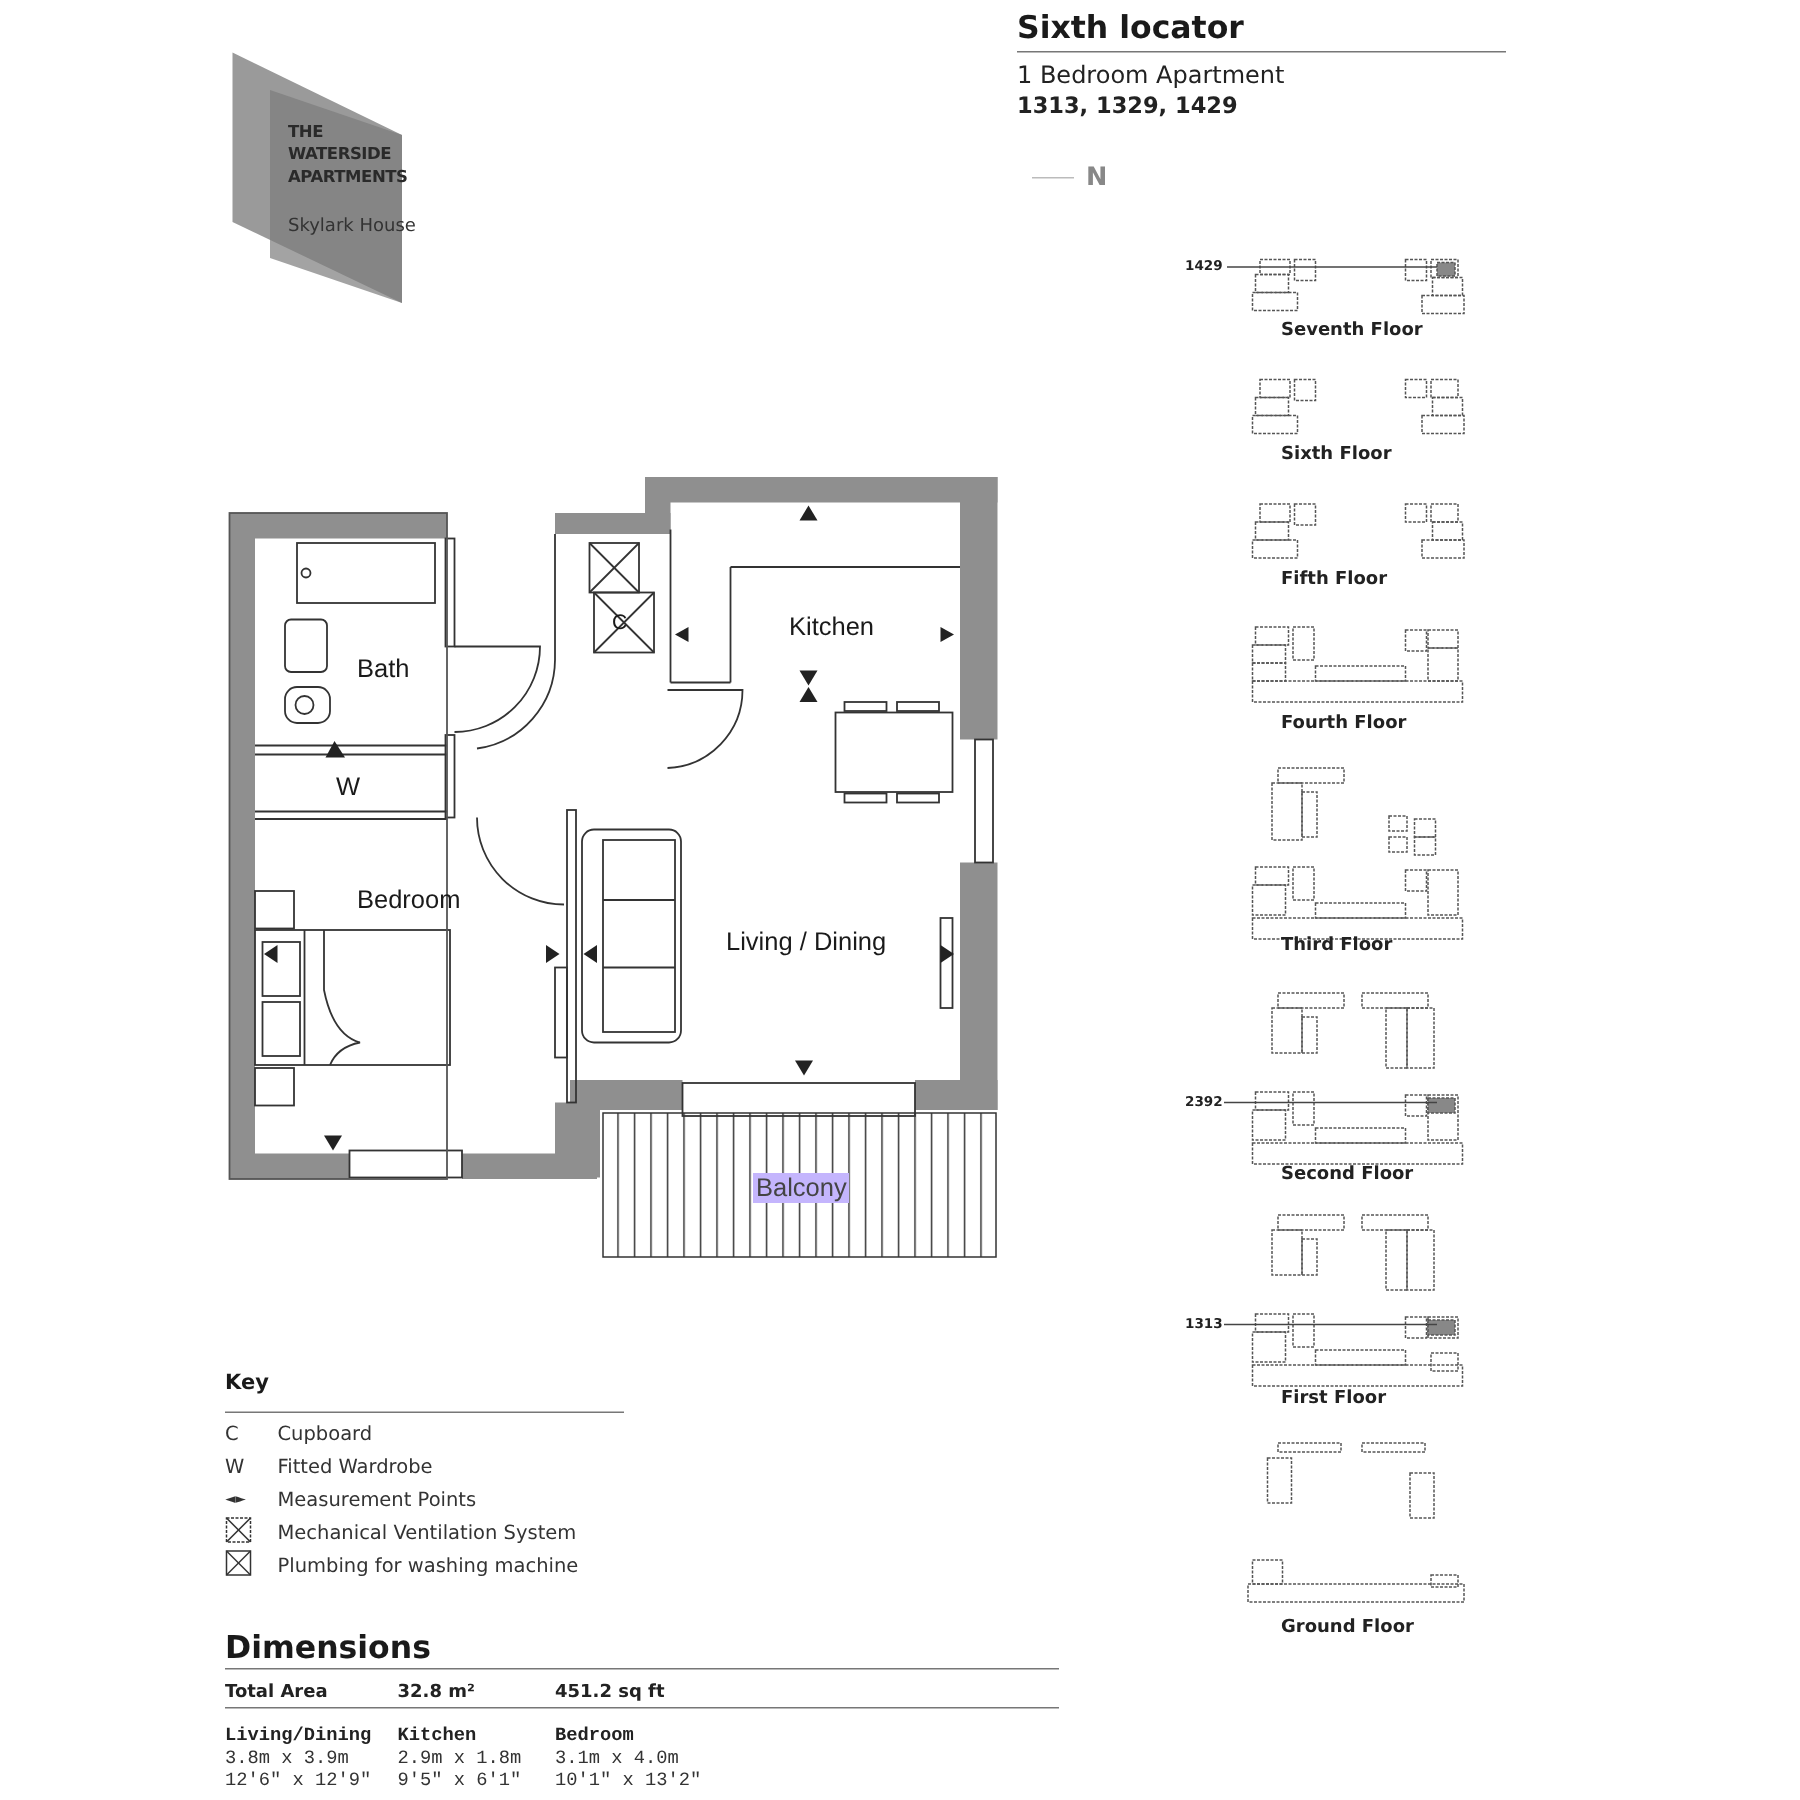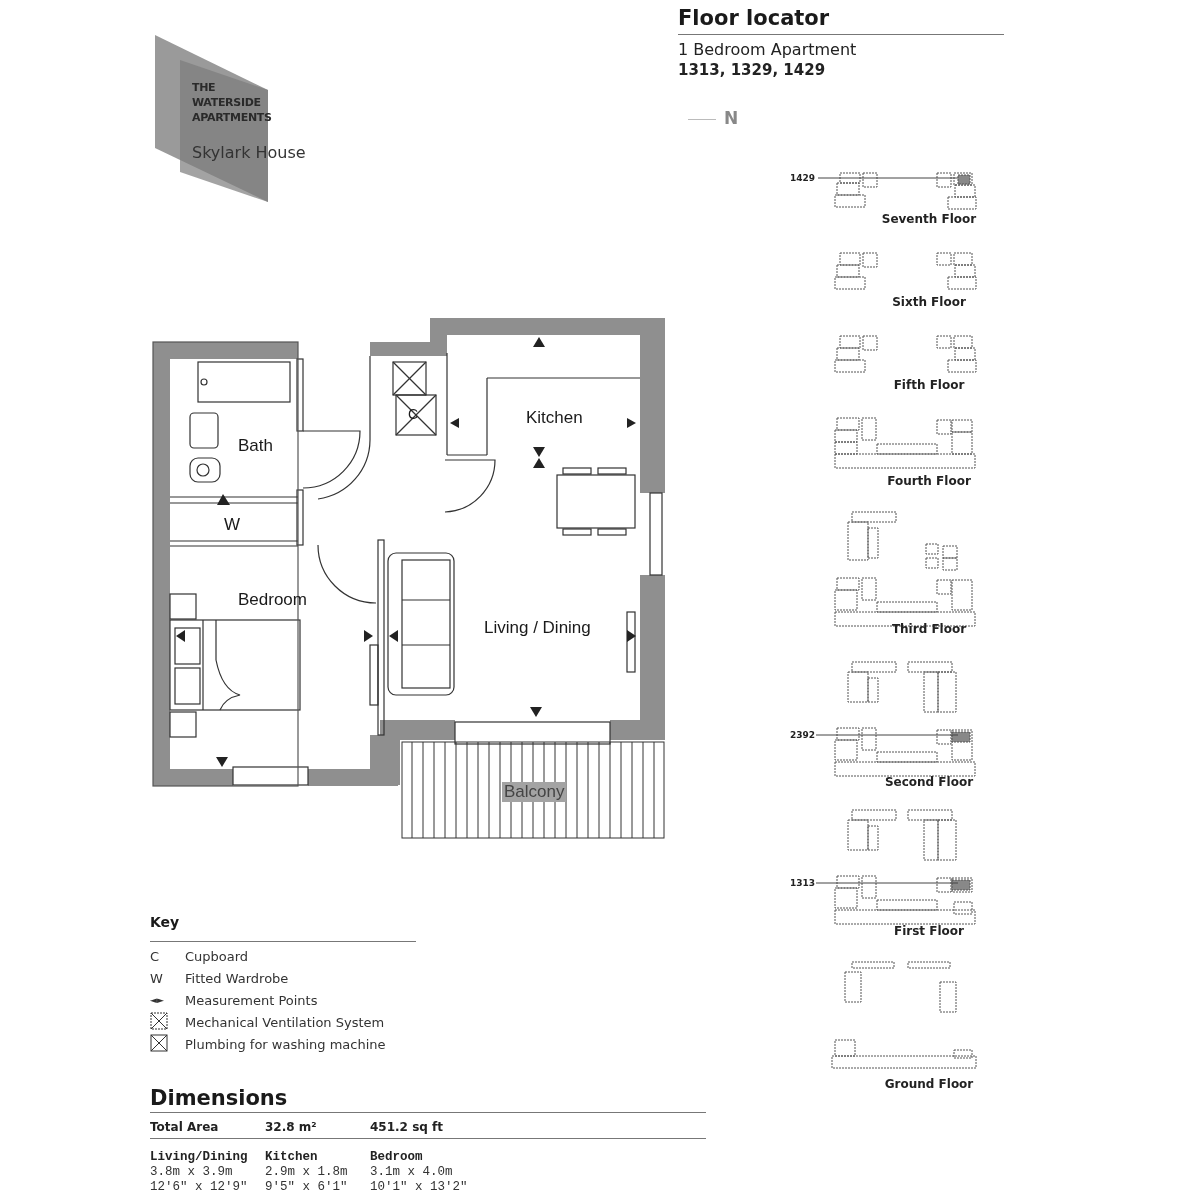--- a/index.html
+++ b/index.html
@@ -1,30 +1,30 @@
 <!DOCTYPE html>
 <html><head>
 <meta charset="utf-8">
 <style>
   html, body { margin:0; padding:0; background:#ffffff; }
   body { width:1200px; height:1200px; position:relative; overflow:hidden; font-family:"DejaVu Sans", sans-serif; color:#1a1a1a; }
   .abs { position:absolute; }
   
   .logo { left:150px; top:30px; width:240px; height:175px; }
   .logo-text { position:absolute; left:42px; top:50px; font-family:"DejaVu Sans", sans-serif; font-weight:bold; font-size:11px; line-height:15px; color:#2a2a2a; letter-spacing:-0.3px; }
-  .logo-sub { position:absolute; left:42px; top:113px; font-size:16px; color:#333; }
+  .logo-sub { position:absolute; left:42px; top:113px; font-size:12px; color:#333; }
   
   .pl-title { left:678px; top:6px; font-size:21px; font-weight:bold; color:#1a1a1a; }
   .pl-rule { left:678px; top:34px; width:326px; height:1px; background:#777; }
   .pl-sub { left:678px; top:40px; font-size:16px; color:#222; }
   .pl-plots { left:678px; top:61px; font-size:15px; font-weight:bold; color:#222; }
   .north { left:688px; top:108px; font-size:17px; font-weight:bold; color:#888; }
   .north-arrow { display:inline-block; width:28px; height:1px; background:#bbb; vertical-align:middle; margin-right:8px; }
   
-  .floor-label { font-size:12px; font-weight:bold; color:#222; text-align:center; width:150px; }
+  .floor-label { font-size:12px; font-weight:bold; color:#222; text-align:left; width:150px; }
   .plot-tag { font-size:9px; font-weight:bold; color:#222; }
   
   .key-title { left:150px; top:914px; font-size:14px; font-weight:bold; }
   .key-rule { left:150px; top:941px; width:266px; height:1px; background:#777; }
   .key-row { left:150px; font-size:13px; color:#333; height:22px; display:flex; align-items:center; }
   .key-sym { width:35px; display:inline-block; }
   
   .dim-title { left:150px; top:1086px; font-size:21px; font-weight:bold;text-align:center; }
   .dim-rule1 { left:150px; top:1112px; width:556px; height:1px; background:#777; }
   .dim-rule2 { left:150px; top:1138px; width:556px; height:1px; background:#777; }
@@ -42,21 +42,21 @@
     <polygon points="30,30 118,60 118,172 30,142" fill="#7c7c7c" opacity="0.7"></polygon>
   </svg>
   <div class="logo-text">
     <div>THE</div>
     <div>WATERSIDE</div>
     <div>APARTMENTS</div>
   </div>
   <div class="logo-sub">Skylark House</div>
 </div>
 
-<div class="abs pl-title">Floor locator</div>
+<div class="abs pl-title">Sixth locator</div>
 <div class="abs pl-rule"></div>
 <div class="abs pl-sub">1 Bedroom Apartment</div>
 <div class="abs pl-plots">1313, 1329, 1429</div>
 <div class="abs north"><span class="north-arrow"></span><span>N</span></div>
 
 <svg class="abs" style="left:780px;top:160px" width="240" height="940" fill="none" stroke="#555" stroke-width="1" stroke-dasharray="2,1">
 
   <g>
     <rect x="60" y="13" width="20" height="10"></rect>
       <rect x="83" y="13" width="14" height="14"></rect>
@@ -281,21 +281,21 @@
     <polygon points="530,707 542,707 536,717"></polygon>
     <polygon points="216,757 228,757 222,767"></polygon>
   </g>
 </svg>
 <div class="abs plan-label" style="left:238px;top:436px">Bath</div>
 <div class="abs plan-label" style="left:526px;top:408px">Kitchen</div>
 <div class="abs plan-label" style="left:224px;top:515px">W</div>
 <div class="abs plan-label" style="left:408px;top:406px;font-size:14px">C</div>
 <div class="abs plan-label" style="left:238px;top:590px">Bedroom</div>
 <div class="abs plan-label" style="left:484px;top:618px">Living / Dining</div>
-<div class="abs plan-label" style="left:502px;top:782px;background:#a3a3a3;padding:0 2px;color:#444">Balcony</div>
+<div class="abs plan-label" style="left:502px;top:782px;background:#c4b5fd;padding:0 2px;color:#444">Balcony</div>
 
 <div class="abs key-title">Key</div>
 <div class="abs key-rule"></div>
 <div class="abs key-row" style="top:945px">
     <span class="key-sym">C</span>
     <span>Cupboard</span>
   </div>
 <div class="abs key-row" style="top:967px">
     <span class="key-sym">W</span>
     <span>Fitted Wardrobe</span>

